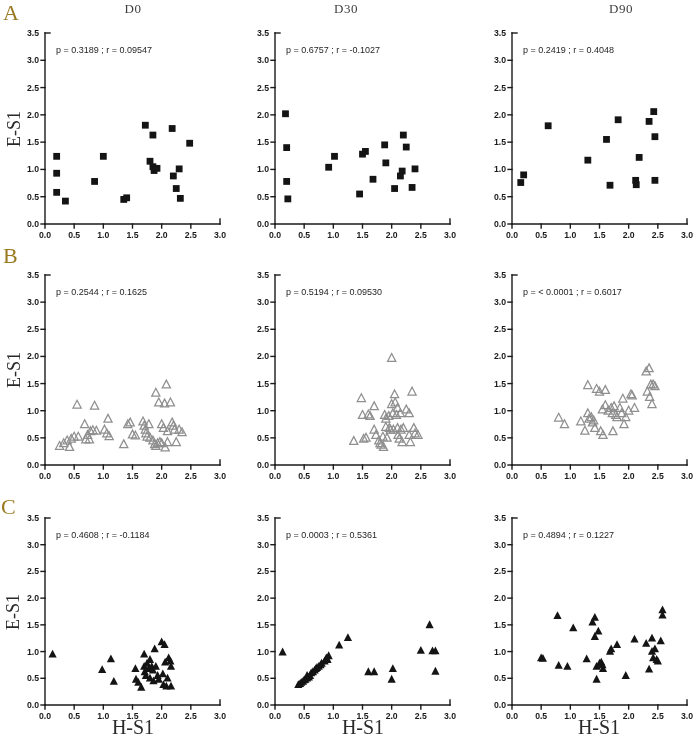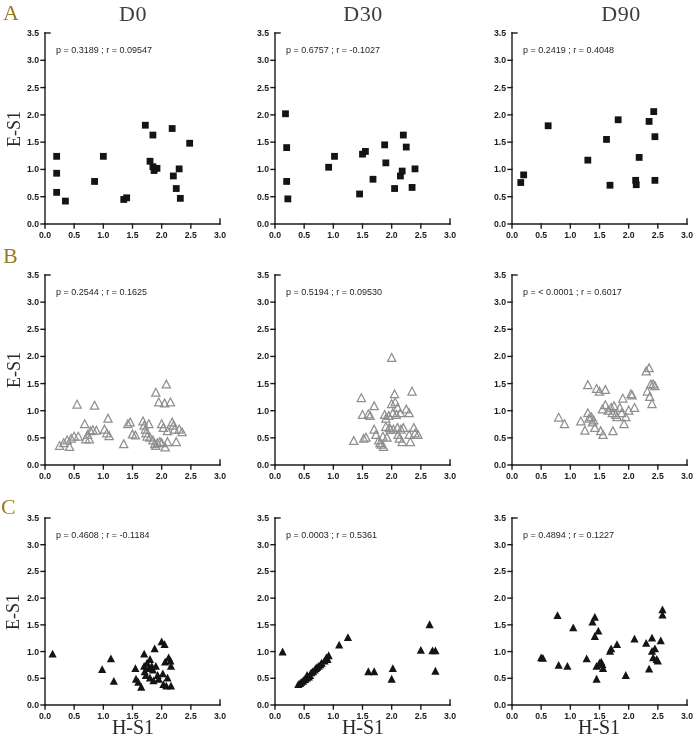--- a/index.html
+++ b/index.html
@@ -1,21 +1,21 @@
 <!DOCTYPE html>
 <html><head>
 <meta charset="utf-8">
 <style>
   html,body{margin:0;padding:0;background:#ffffff;}
   body{width:695px;height:747px;font-family:"Liberation Sans",sans-serif;}
   .figure{position:relative;width:695px;height:747px;background:#ffffff;overflow:hidden;}
   #charts{position:absolute;left:0;top:0;}
   .col-title{
     position:absolute;top:1px;transform:translateX(-50%);
-    font-family:"Liberation Serif",serif;font-size:22px;color:#3d3d3d;
+    font-family:"Liberation Serif",serif;font-size:13px;color:#3d3d3d;
     letter-spacing:0.5px;white-space:nowrap;
   }
   .row-label{
     position:absolute;font-family:"Liberation Serif",serif;
     font-size:22px;color:#9a7a21;line-height:1;
   }
   .axis-ylabel{
     position:absolute;transform:translate(-50%,-50%) rotate(-90deg);
     font-family:"Liberation Serif",serif;font-size:18px;color:#2a2a2a;white-space:nowrap;
   }
@@ -696,21 +696,21 @@
           <path d="M 662.5 610.74 L 666.6 618.54 L 658.4 618.54 Z" fill="#141414"></path>
         </g>
       </g>
   </svg>
 
   <div class="row-label" style="left:3px;top:2px">A</div>
   <div class="row-label" style="left:3px;top:245px">B</div>
   <div class="row-label" style="left:1px;top:496px">C</div>
 
   <div class="col-title" style="left:133px">D0</div>
-  <div class="col-title" style="left:363px">D30</div>
+  <div class="col-title" style="left:346px">D30</div>
   <div class="col-title" style="left:621px">D90</div>
 
   <div class="axis-ylabel" style="left:14px;top:129px">E-S1</div>
   <div class="axis-ylabel" style="left:14px;top:370px">E-S1</div>
   <div class="axis-ylabel" style="left:13px;top:612px">E-S1</div>
 
   <div class="axis-xlabel" style="left:133px;top:716px">H-S1</div>
   <div class="axis-xlabel" style="left:363px;top:716px">H-S1</div>
   <div class="axis-xlabel" style="left:599px;top:716px">H-S1</div>
 

